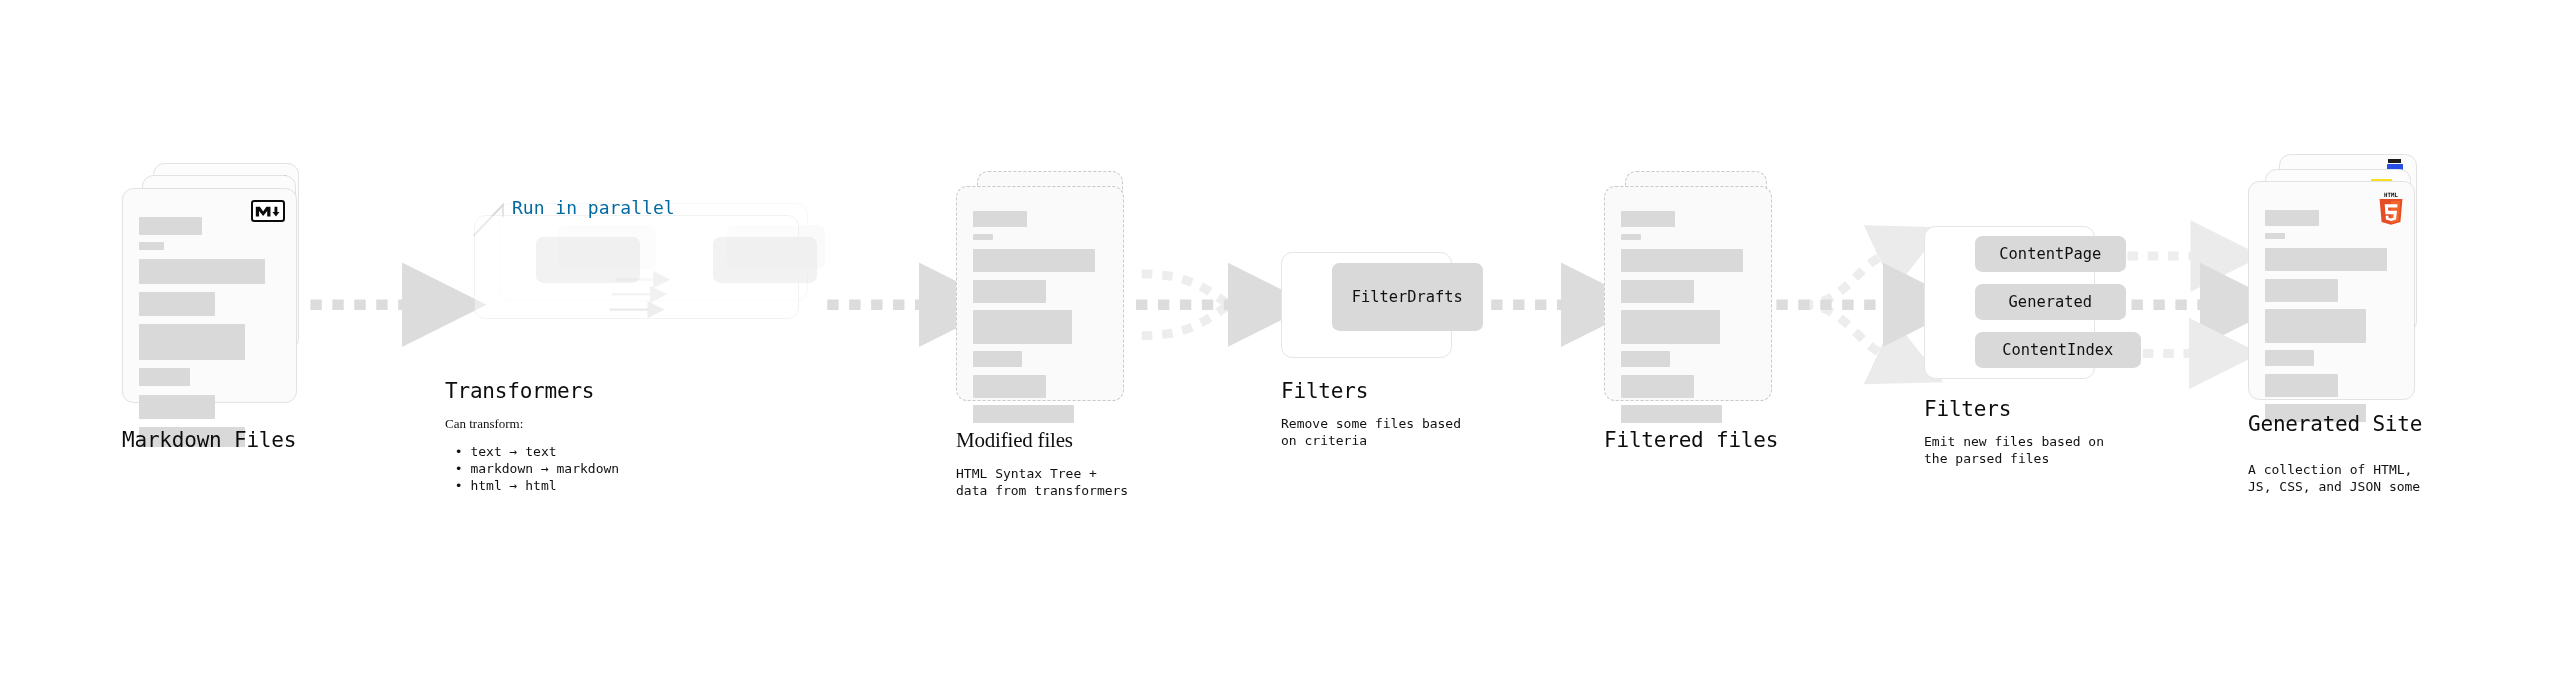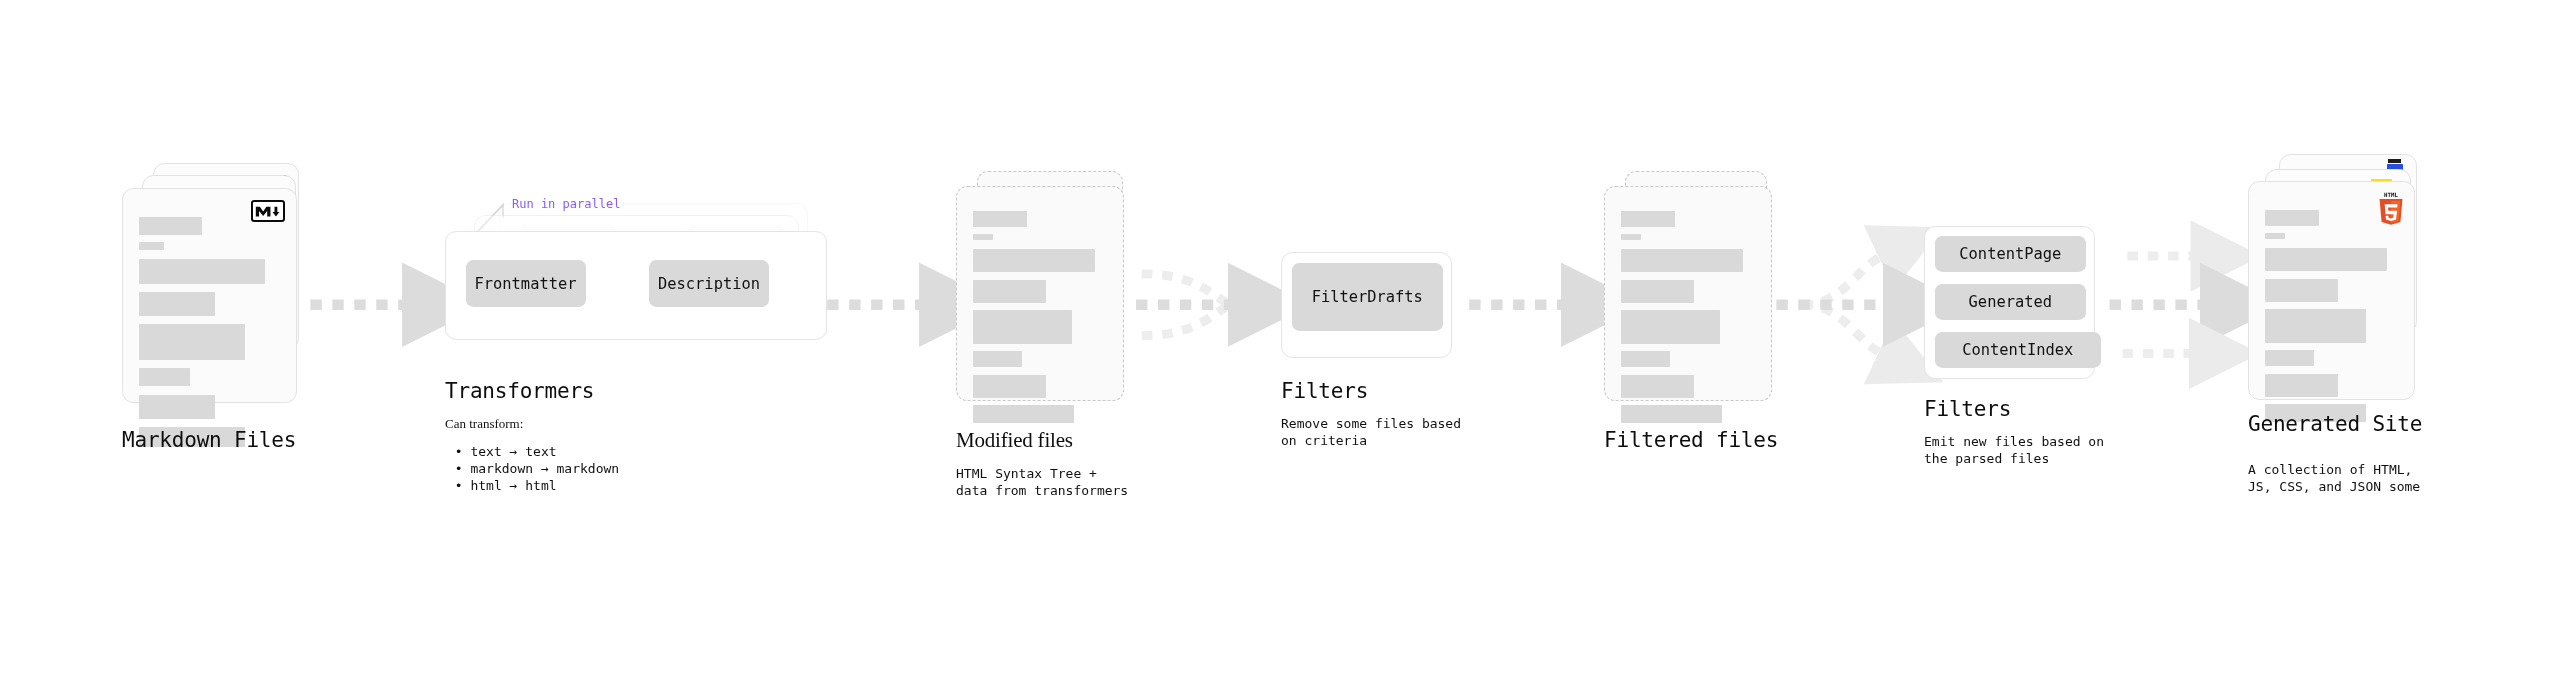--- a/index.html
+++ b/index.html
@@ -116,20 +116,21 @@
     background: #d9d9d9;
     border-radius: 7.3px;
     box-sizing: border-box;
     display: flex;
     align-items: center;
     justify-content: center;
     font-size: 15.4px;
     letter-spacing: 0px;
     color: #111111;
     white-space: nowrap;
+    margin-left: 40px;
   }
   .pill.ghost1 { background: #e4e4e4; color: transparent; }
   .pill.ghost2 { background: #eeeeee; color: transparent; }
 
   
   .title {
     position: absolute;
     font-size: 21px;
     color: #0d0d0d;
     white-space: nowrap;
@@ -146,22 +147,22 @@
     position: absolute;
     font-size: 13px;
     line-height: 17px;
     color: #111111;
   }
   .bullets .b-head { margin-bottom: 11px; font-family: Liberation Serif, serif; }
   .bullets .b-item { padding-left: 9.8px; }
 
   .annot {
     position: absolute;
-    font-size: 12px;
-    color: #8b5cf6;
+    font-size: 18px;
+    color: #0369a1;
     white-space: nowrap;
   }
 
   
   .arrow-layer {
     position: absolute;
     left: 0; top: 0;
     width: 2576px; height: 681px;
     pointer-events: none;
   }
@@ -278,24 +279,20 @@
     <div class="group-box ghost2" style="left:54px; top:8.1px; width:309px; height:98px;">
       <div class="pill ghost2" style="left:18px; top:21px; width:98px; height:44px;"></div>
       <div class="pill ghost2" style="left:187px; top:21px; width:98px; height:44px;"></div>
     </div>
 
     <div class="group-box ghost1" style="left:29px; top:20.3px; width:325px; height:104px;">
       <div class="pill ghost1" style="left:21px; top:21px; width:104px; height:46px;"></div>
       <div class="pill ghost1" style="left:198px; top:21px; width:104px; height:46px;"></div>
     </div>
 
-    <div class="group-box" style="left:0px; top:36px; width:382px; height:109px;">
-      <div class="pill" style="left:19.5px; top:28px; width:120px; height:47px;">Frontmatter</div>
-      <div class="pill" style="left:203px; top:28px; width:120px; height:47px;">Description</div>
-    </div>
   </div>
 
   <div class="annot" style="left:512px; top:197px;">Run in parallel</div>
 
   <div class="title" style="left:445px; top:379px;">Transformers</div>
 
   <div class="bullets" style="left:445px; top:415px;">
     <div class="b-head">Can transform:</div>
     <div class="b-item">• text → text</div>
     <div class="b-item">• markdown → markdown</div>

